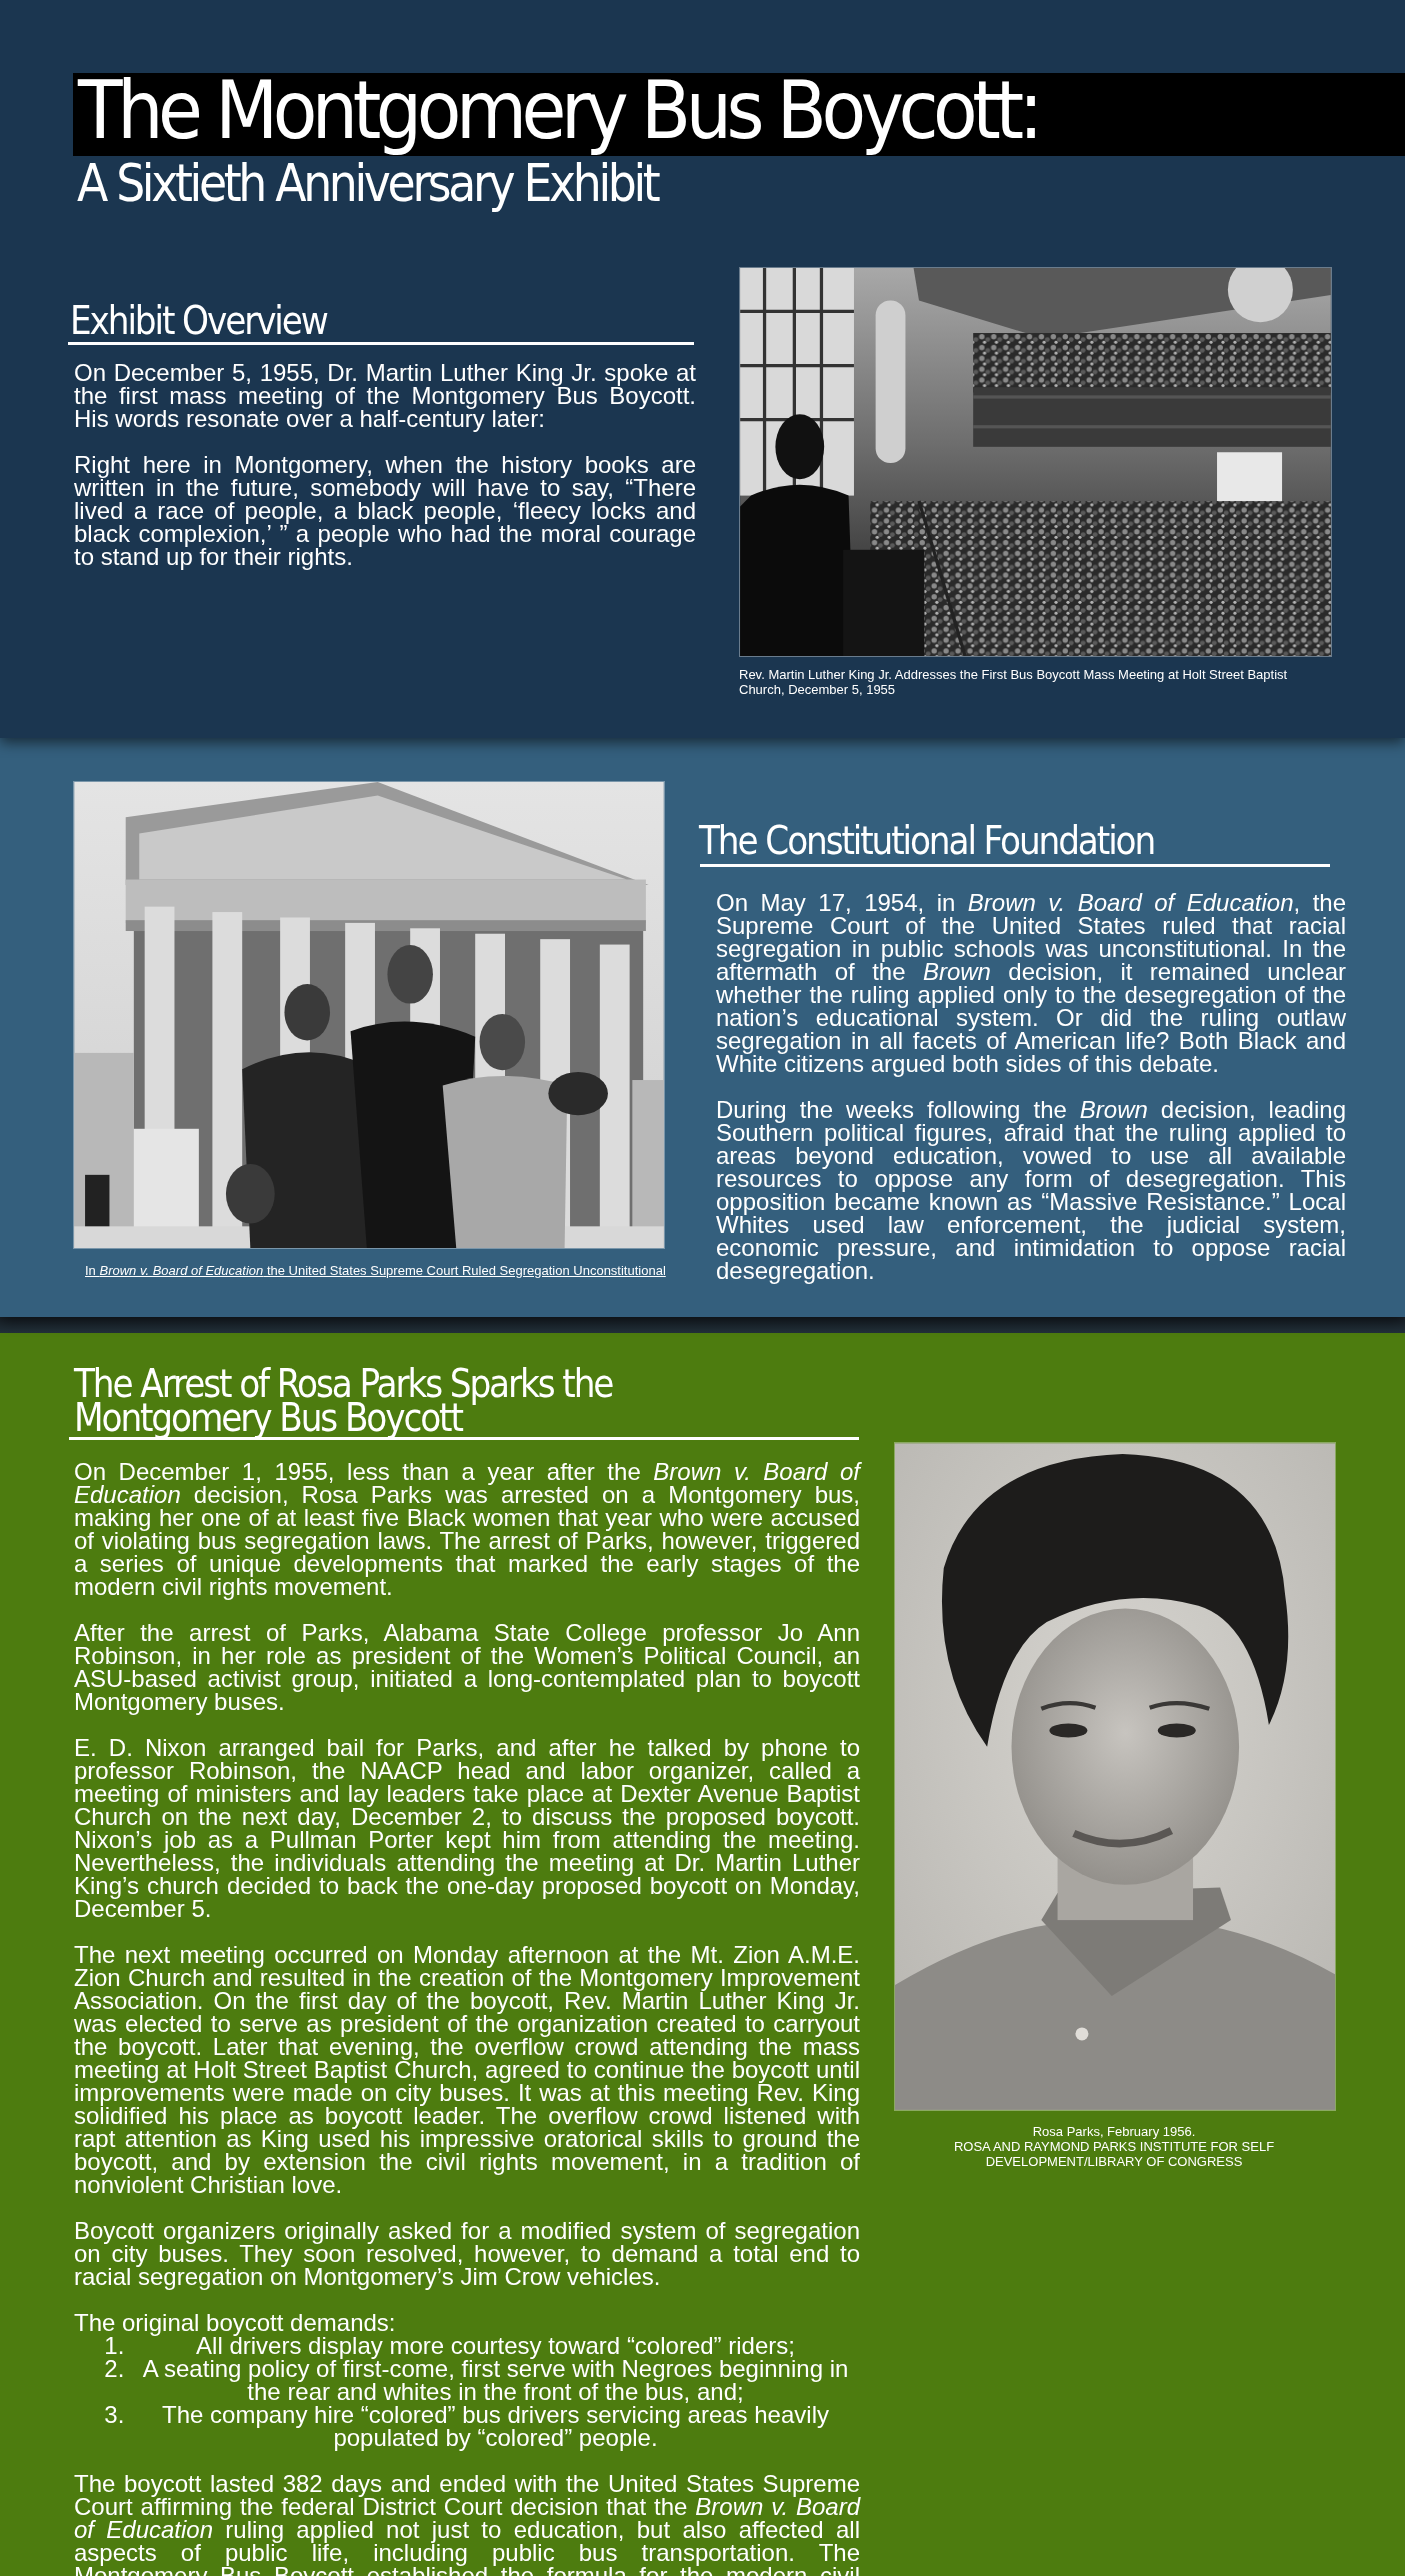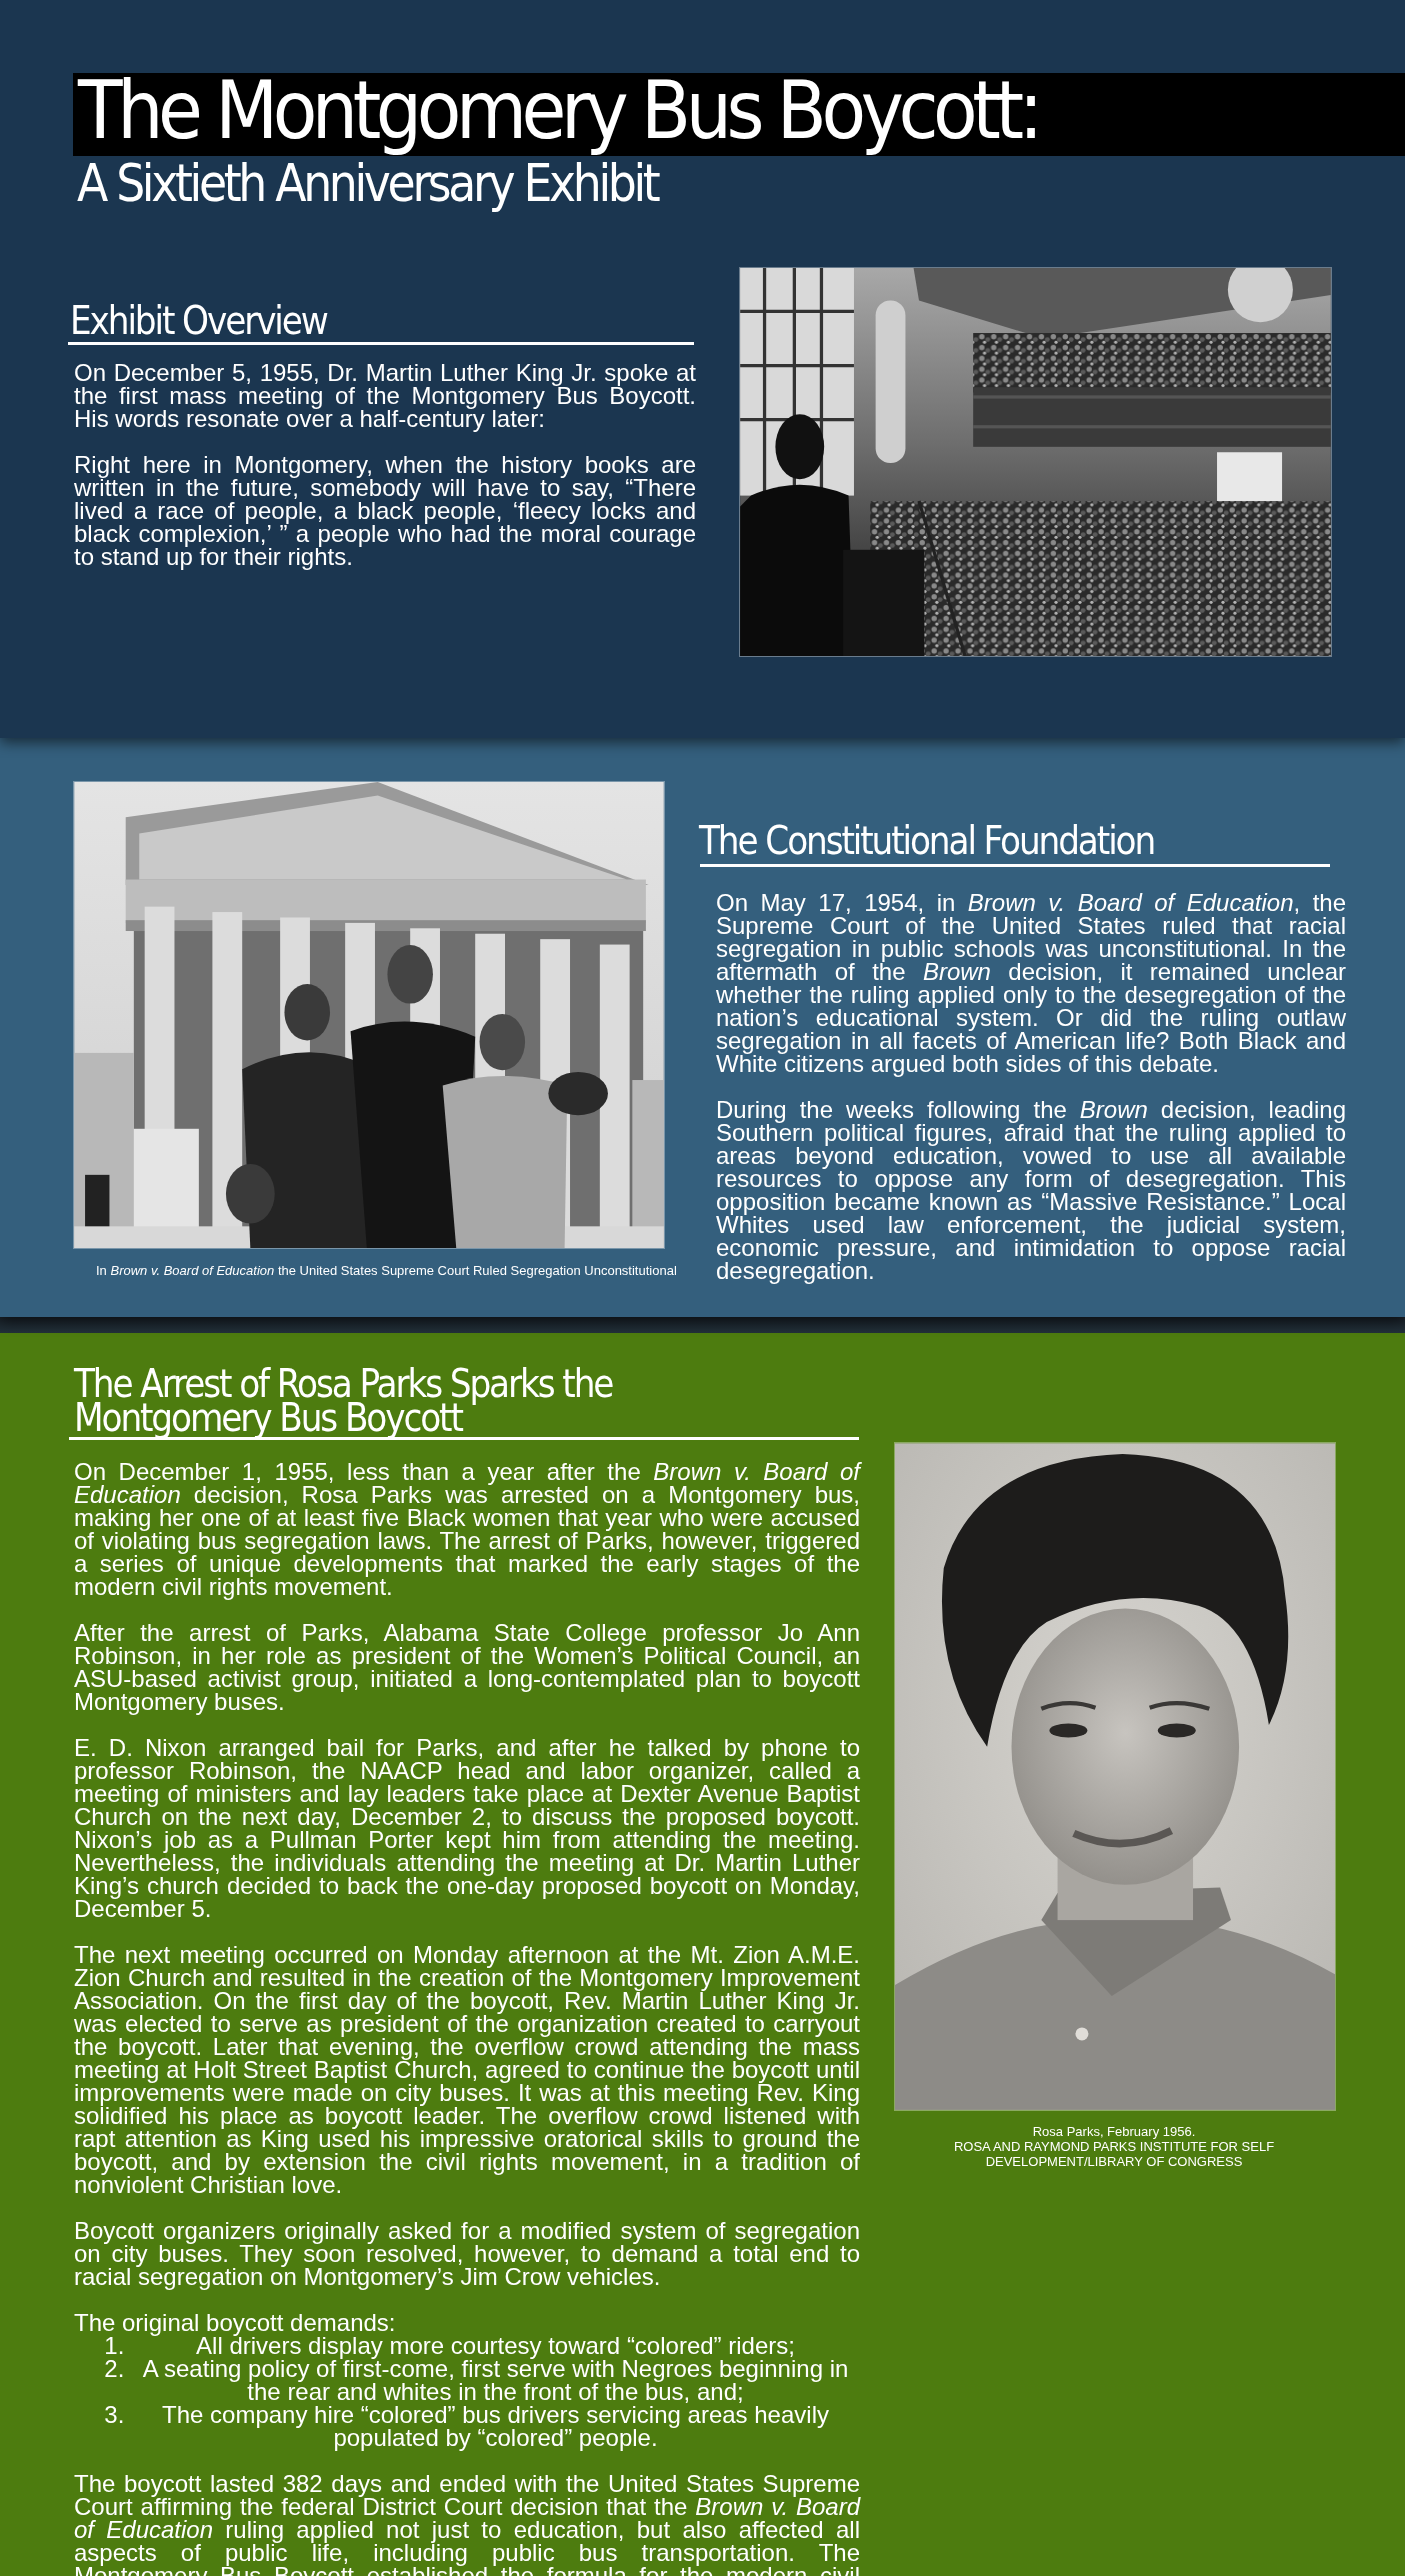--- a/index.html
+++ b/index.html
@@ -82,20 +82,21 @@
       <rect x="880" y="340" width="120" height="100" fill="#e8e8e8"></rect>
 
       <rect x="240" y="430" width="850" height="286" fill="url(#crowd)"></rect>
 
       <ellipse cx="110" cy="330" rx="45" ry="60" fill="#111"></ellipse>
       <path d="M20,420 Q110,380 200,420 L210,716 L0,716 L0,440 Z" fill="#0b0b0b"></path>
       <rect x="190" y="520" width="150" height="196" fill="#141414"></rect>
       <line x1="330" y1="430" x2="415" y2="716" stroke="#222" stroke-width="6"></line>
     </svg>
   </div>
+  <div class="caption" style="left:739px; top:667px; width:591px;">Rev. Martin Luther King Jr. Addresses the First Bus Boycott Mass Meeting at Holt Street Baptist Church, December 5, 1955</div>
 </section>
 
 <section class="section" id="sec2">
   <div class="photo" style="left:73px; top:43px; width:590px; height:466px;">
     <svg width="590" height="466" viewBox="0 0 1088 860">
       <defs>
         <linearGradient id="sky" x1="0" y1="0" x2="0" y2="1">
           <stop offset="0" stop-color="#e4e4e4"></stop>
           <stop offset="1" stop-color="#cfcfcf"></stop>
         </linearGradient>
@@ -133,21 +134,21 @@
         <path d="M310,530 Q430,470 545,525 L545,860 L325,860 Z" fill="#242424"></path>
         <ellipse cx="620" cy="355" rx="42" ry="54" fill="#444"></ellipse>
         <path d="M510,460 Q620,420 740,470 L720,860 L540,860 Z" fill="#141414"></path>
         <ellipse cx="790" cy="480" rx="42" ry="52" fill="#4a4a4a"></ellipse>
         <path d="M680,560 Q790,525 910,560 L905,860 L705,860 Z" fill="#a8a8a8"></path>
         <ellipse cx="325" cy="760" rx="45" ry="55" fill="#3a3a3a"></ellipse>
         <ellipse cx="930" cy="575" rx="55" ry="40" fill="#2a2a2a"></ellipse>
       </g>
     </svg>
   </div>
-  <div class="caption" style="left:96px; top:525px; width:585px;"><span>In </span><em>Brown v. Board of Education</em><span> the United States Supreme Court Ruled Segregation Unconstitutional</span></div>
+  <div class="caption" style="left:85px; top:525px; width:585px;text-decoration:underline;"><span>In </span><em>Brown v. Board of Education</em><span> the United States Supreme Court Ruled Segregation Unconstitutional</span></div>
 
   <h3 class="heading" style="left:699px; top:82px; margin:0; font-weight:normal;">The Constitutional Foundation</h3>
   <div class="underline" style="left:700px; top:126px; width:630px;"></div>
 
   <div class="body" style="left:676px; top:153px; width:630px;margin-left:40px;">
     <p><span>On May 17, 1954, in </span><em>Brown v. Board of Education</em><span>, the Supreme Court of the United States ruled that racial segregation in public schools was unconstitutional.  In the aftermath of the </span><em>Brown</em><span> decision, it remained unclear whether the ruling applied only to the desegregation of the nation’s educational system.  Or did the ruling outlaw segregation in all facets of American life?  Both Black and White citizens argued both sides of this debate.</span></p>
     <p><span>During the weeks following the </span><em>Brown</em><span> decision, leading Southern political figures, afraid that the ruling applied to areas beyond education, vowed to use all available resources to oppose any form of desegregation.  This opposition became known as “Massive Resistance.” Local Whites used law enforcement, the judicial system, economic pressure, and intimidation to oppose racial desegregation.</span></p>
   </div>
 </section>
 

